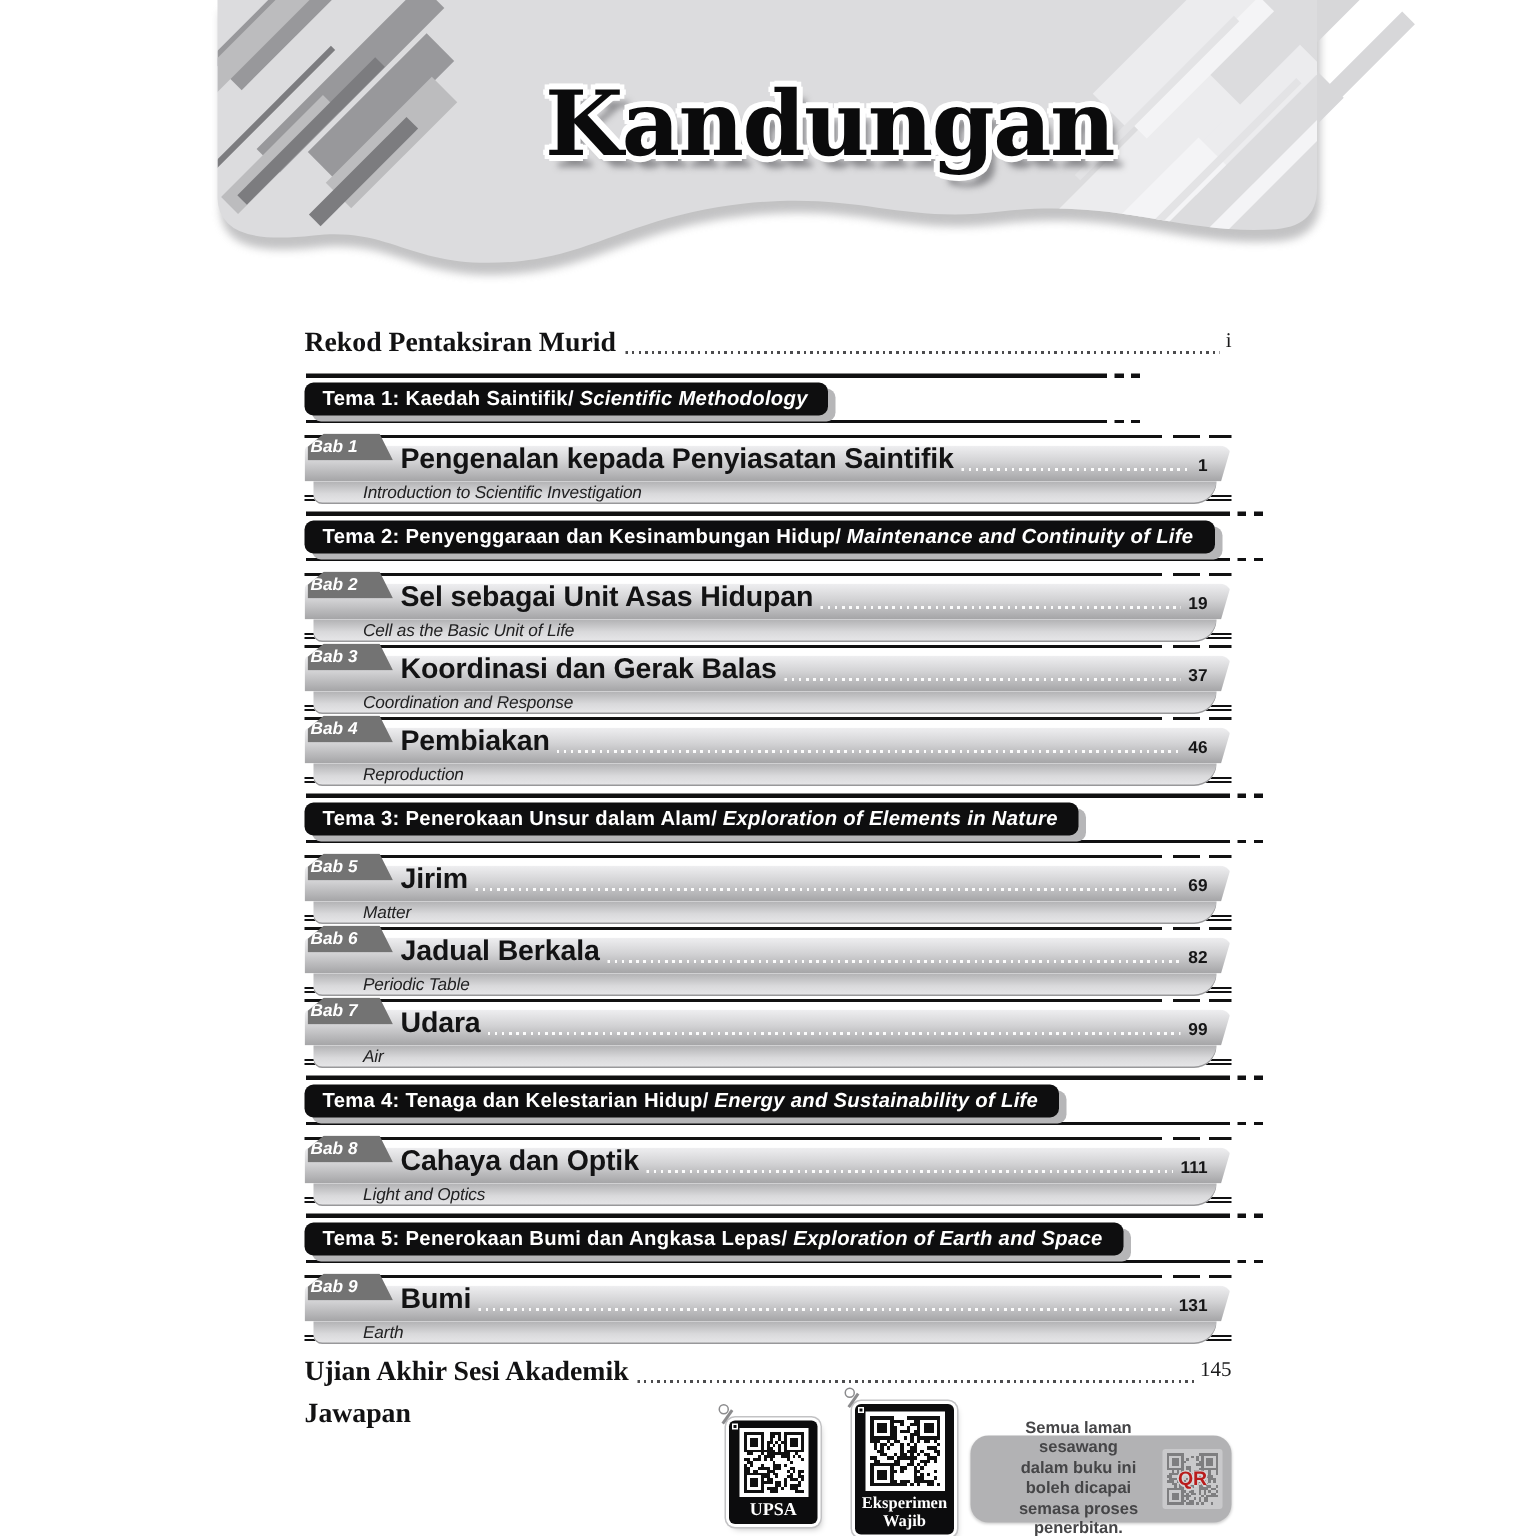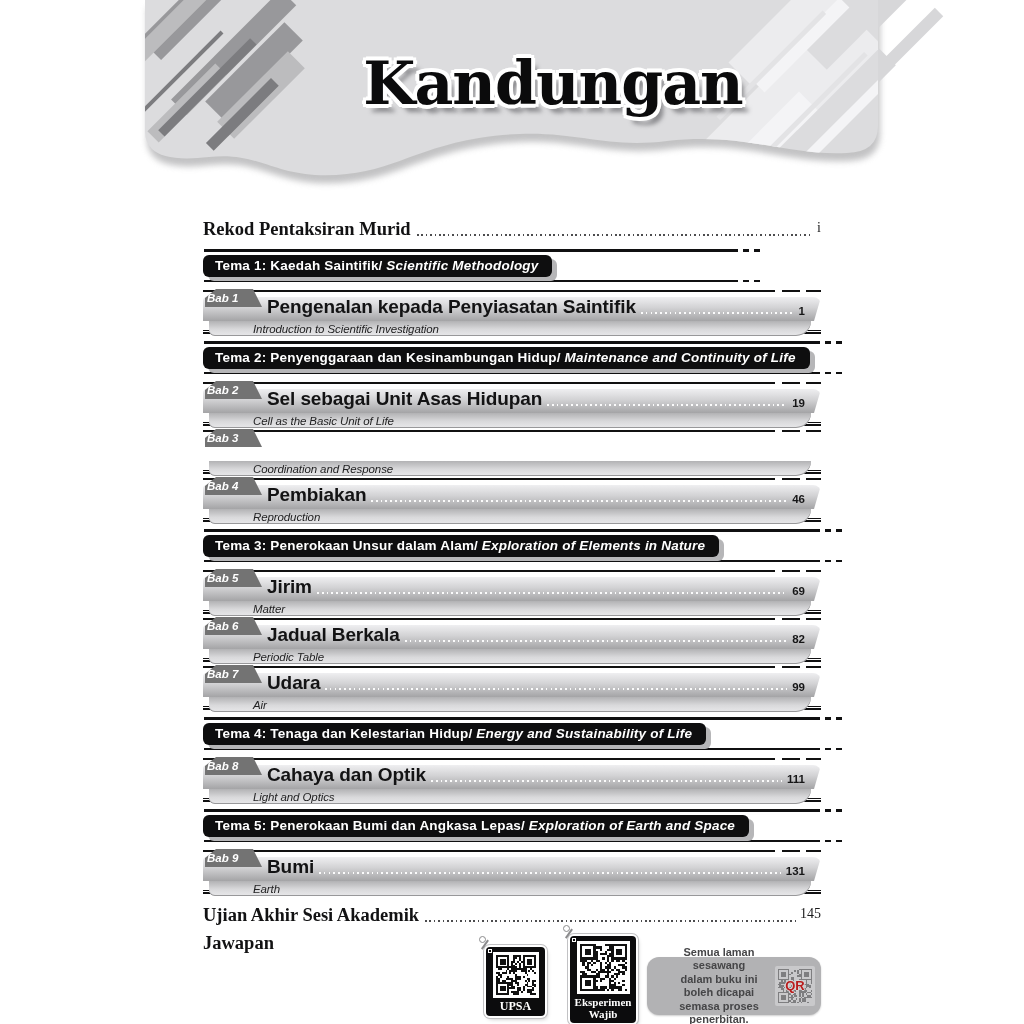--- a/index.html
+++ b/index.html
@@ -54,21 +54,21 @@
     background:linear-gradient(180deg,#efeff1 0%,#d2d2d4 45%,#a4a4a6 100%);
     clip-path:polygon(0 0, 100% 0, calc(100% - 7px) 100%, 0 100%);
     border-radius:4px 8px 0 0;
     display:flex; align-items:flex-end; padding:0 16px 3px 64px; }
   .c-title { font-weight:bold; font-size:19px; color:#131314; white-space:nowrap; letter-spacing:-.1px; }
   .leader { flex:1; height:2px; margin:0 5px 4px 5px;
     background-image:repeating-linear-gradient(90deg,rgba(255,255,255,.95) 0 1.7px,transparent 1.7px 4.8px); }
   .c-page { font-weight:bold; font-size:11.5px; color:#161617; margin-bottom:1px; }
   .bar-sub { position:absolute; top:32px; left:6px; right:10px; height:15px; z-index:1;
     background:linear-gradient(180deg,#b2b2b4 0%,#d9d9db 55%,#e8e8ea 100%);
-    border-radius:0 0 18px 7px; display:flex; align-items:center; padding-left:44px;
+    border-radius:0 0 18px 7px; display:flex; align-items:center; padding-left:33px;
     box-shadow:inset 0 -1px 0 #98989a;text-align:center; }
   .c-sub { font-style:italic; font-size:11.5px; color:#222223; letter-spacing:-.1px; }
   .bottom-rule { position:absolute; top:41px; left:0; right:0; height:4px;
     background:linear-gradient(#101011 0 1.5px, transparent 1.5px 2.5px, #101011 2.5px 4px); }
 
   .back-items { margin-top:8px; }
   .back-items .serif-line { margin-bottom:4px;justify-content:flex-end; }
 
   
   .footer { position:relative; height:110px; margin-top:0; }
@@ -215,20 +215,25 @@
       <span class="c-page">19</span>
     </div>
     <div class="bar-sub">
       <span class="c-sub">Cell as the Basic Unit of Life</span>
     </div>
     <div class="bottom-rule"></div>
   </div>
             <div class="chapter">
     <div class="top-rule"></div>
     <div class="badge">Bab 3</div>
+    <div class="bar-main">
+      <span class="c-title">Koordinasi dan Gerak Balas</span>
+      <span class="leader"></span>
+      <span class="c-page">37</span>
+    </div>
     <div class="bar-sub">
       <span class="c-sub">Coordination and Response</span>
     </div>
     <div class="bottom-rule"></div>
   </div>
             <div class="chapter">
     <div class="top-rule"></div>
     <div class="badge">Bab 4</div>
     <div class="bar-main">
       <span class="c-title">Pembiakan</span>

